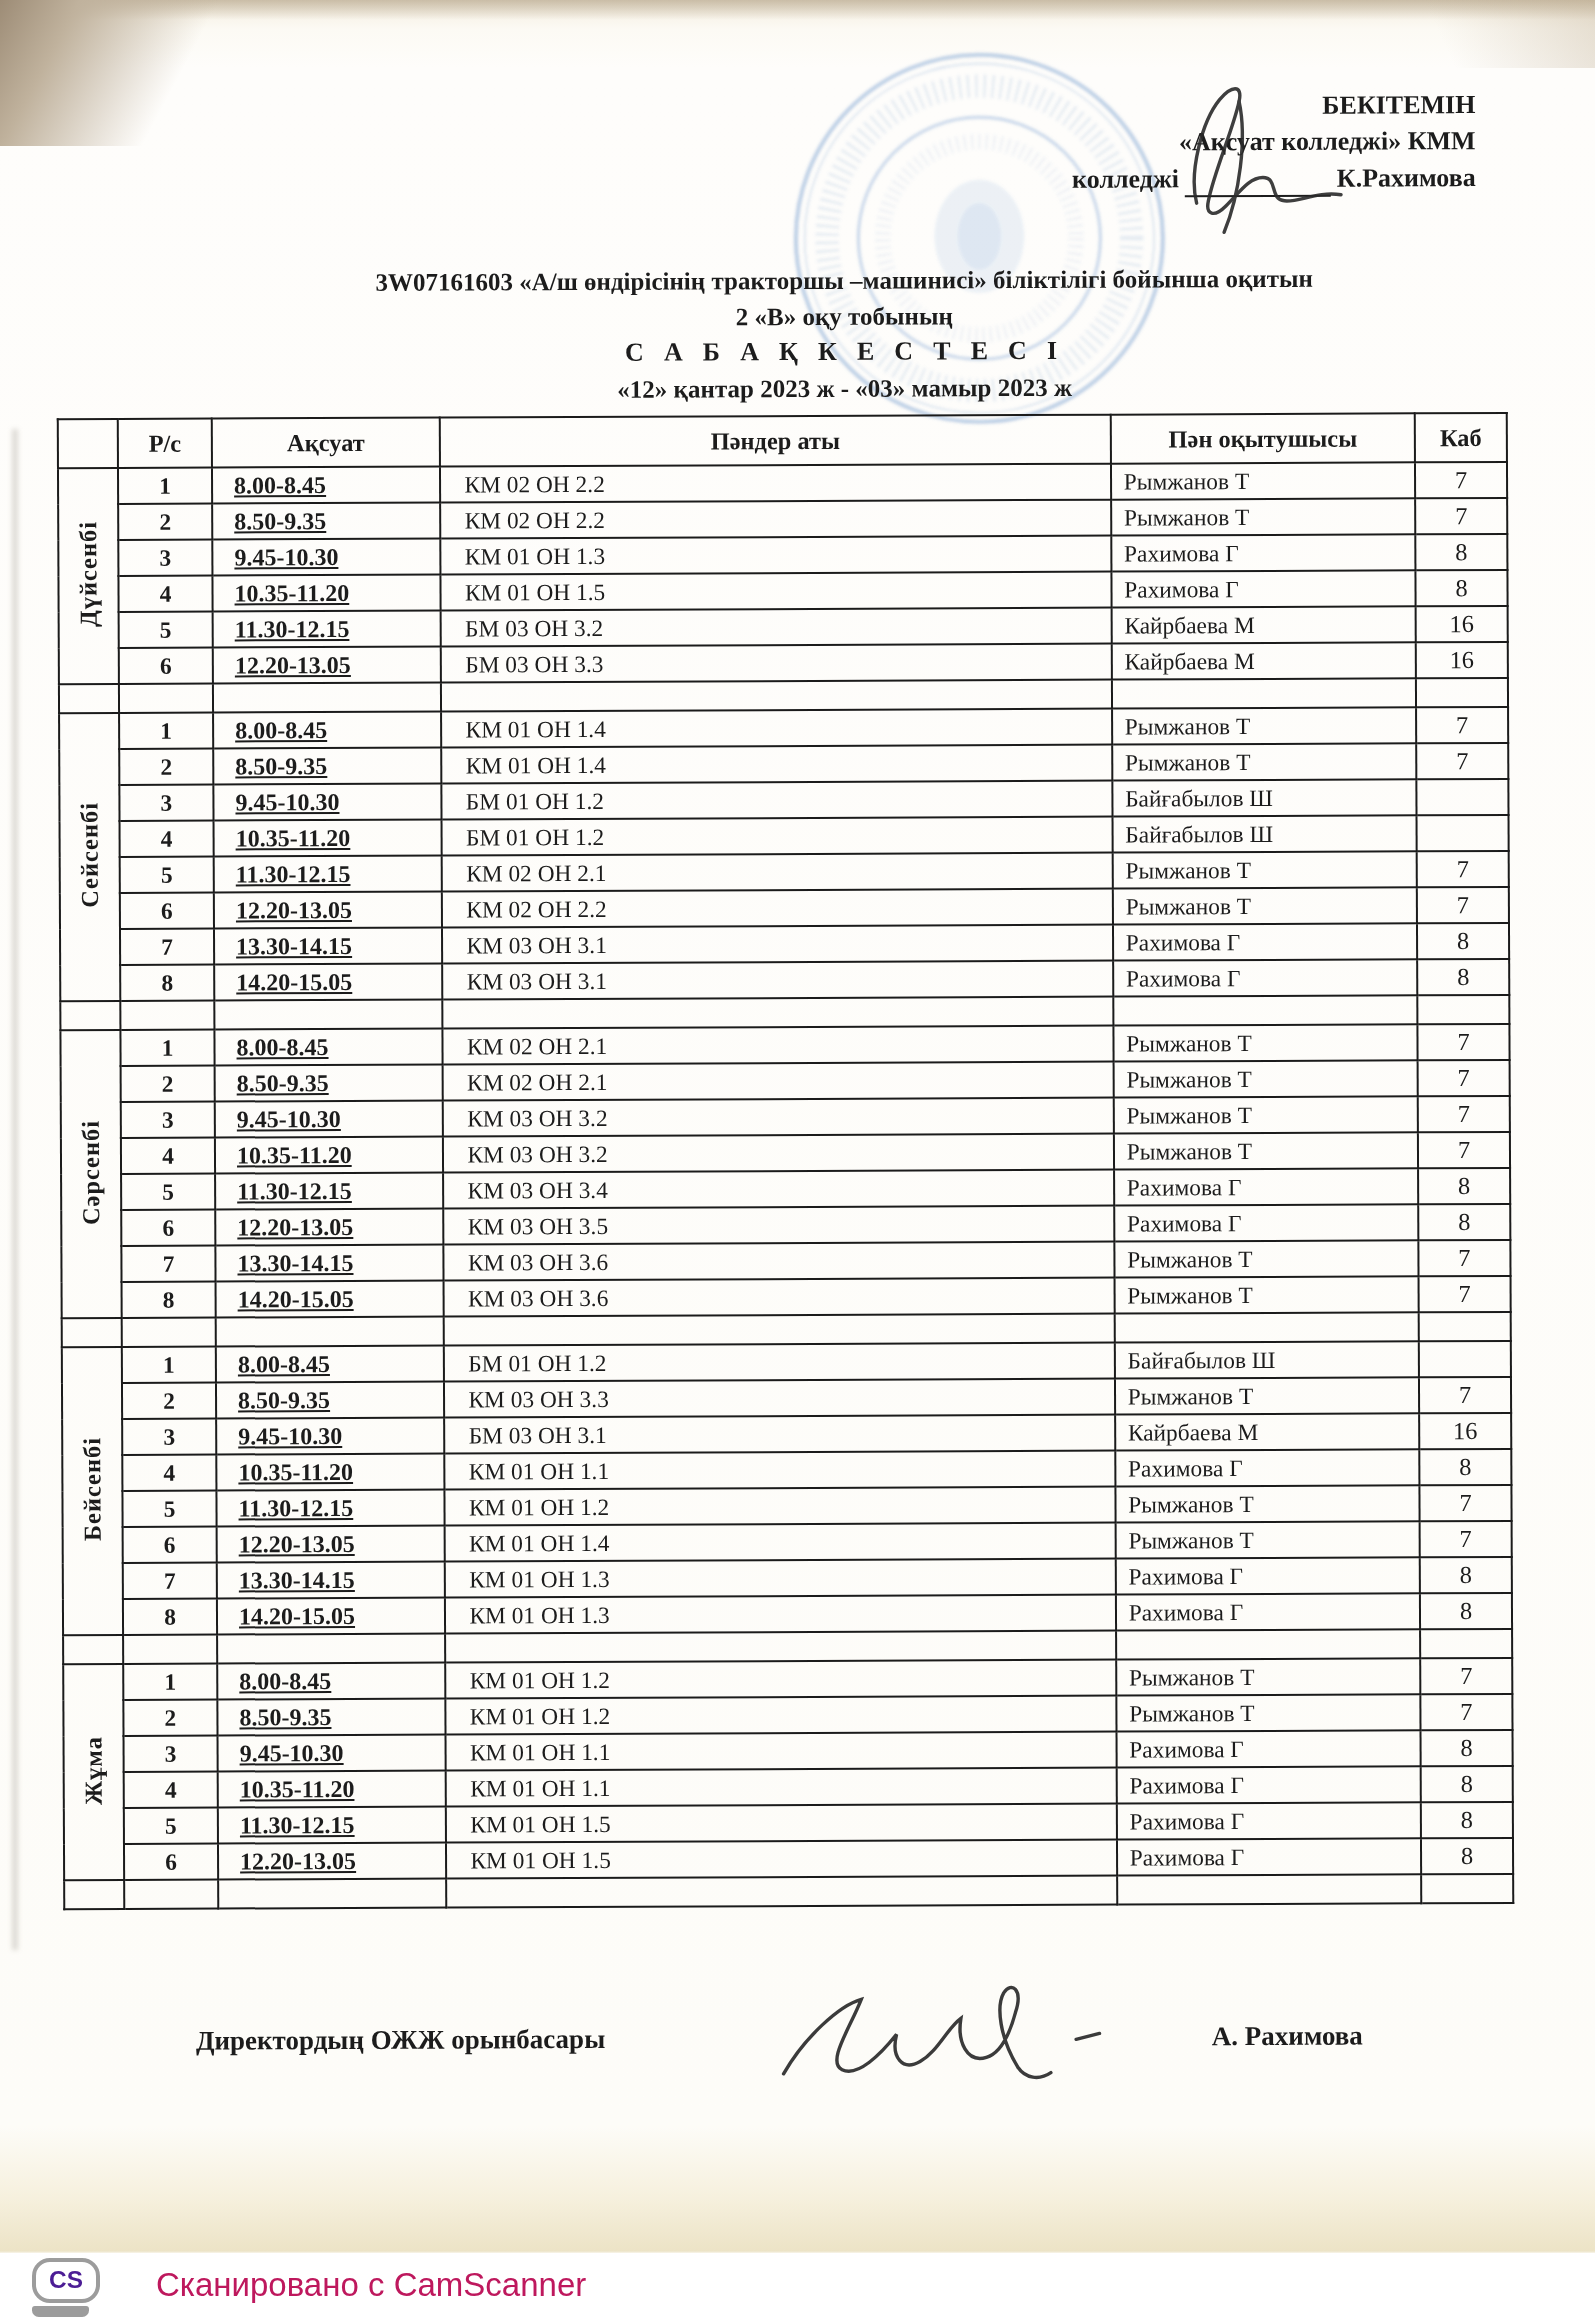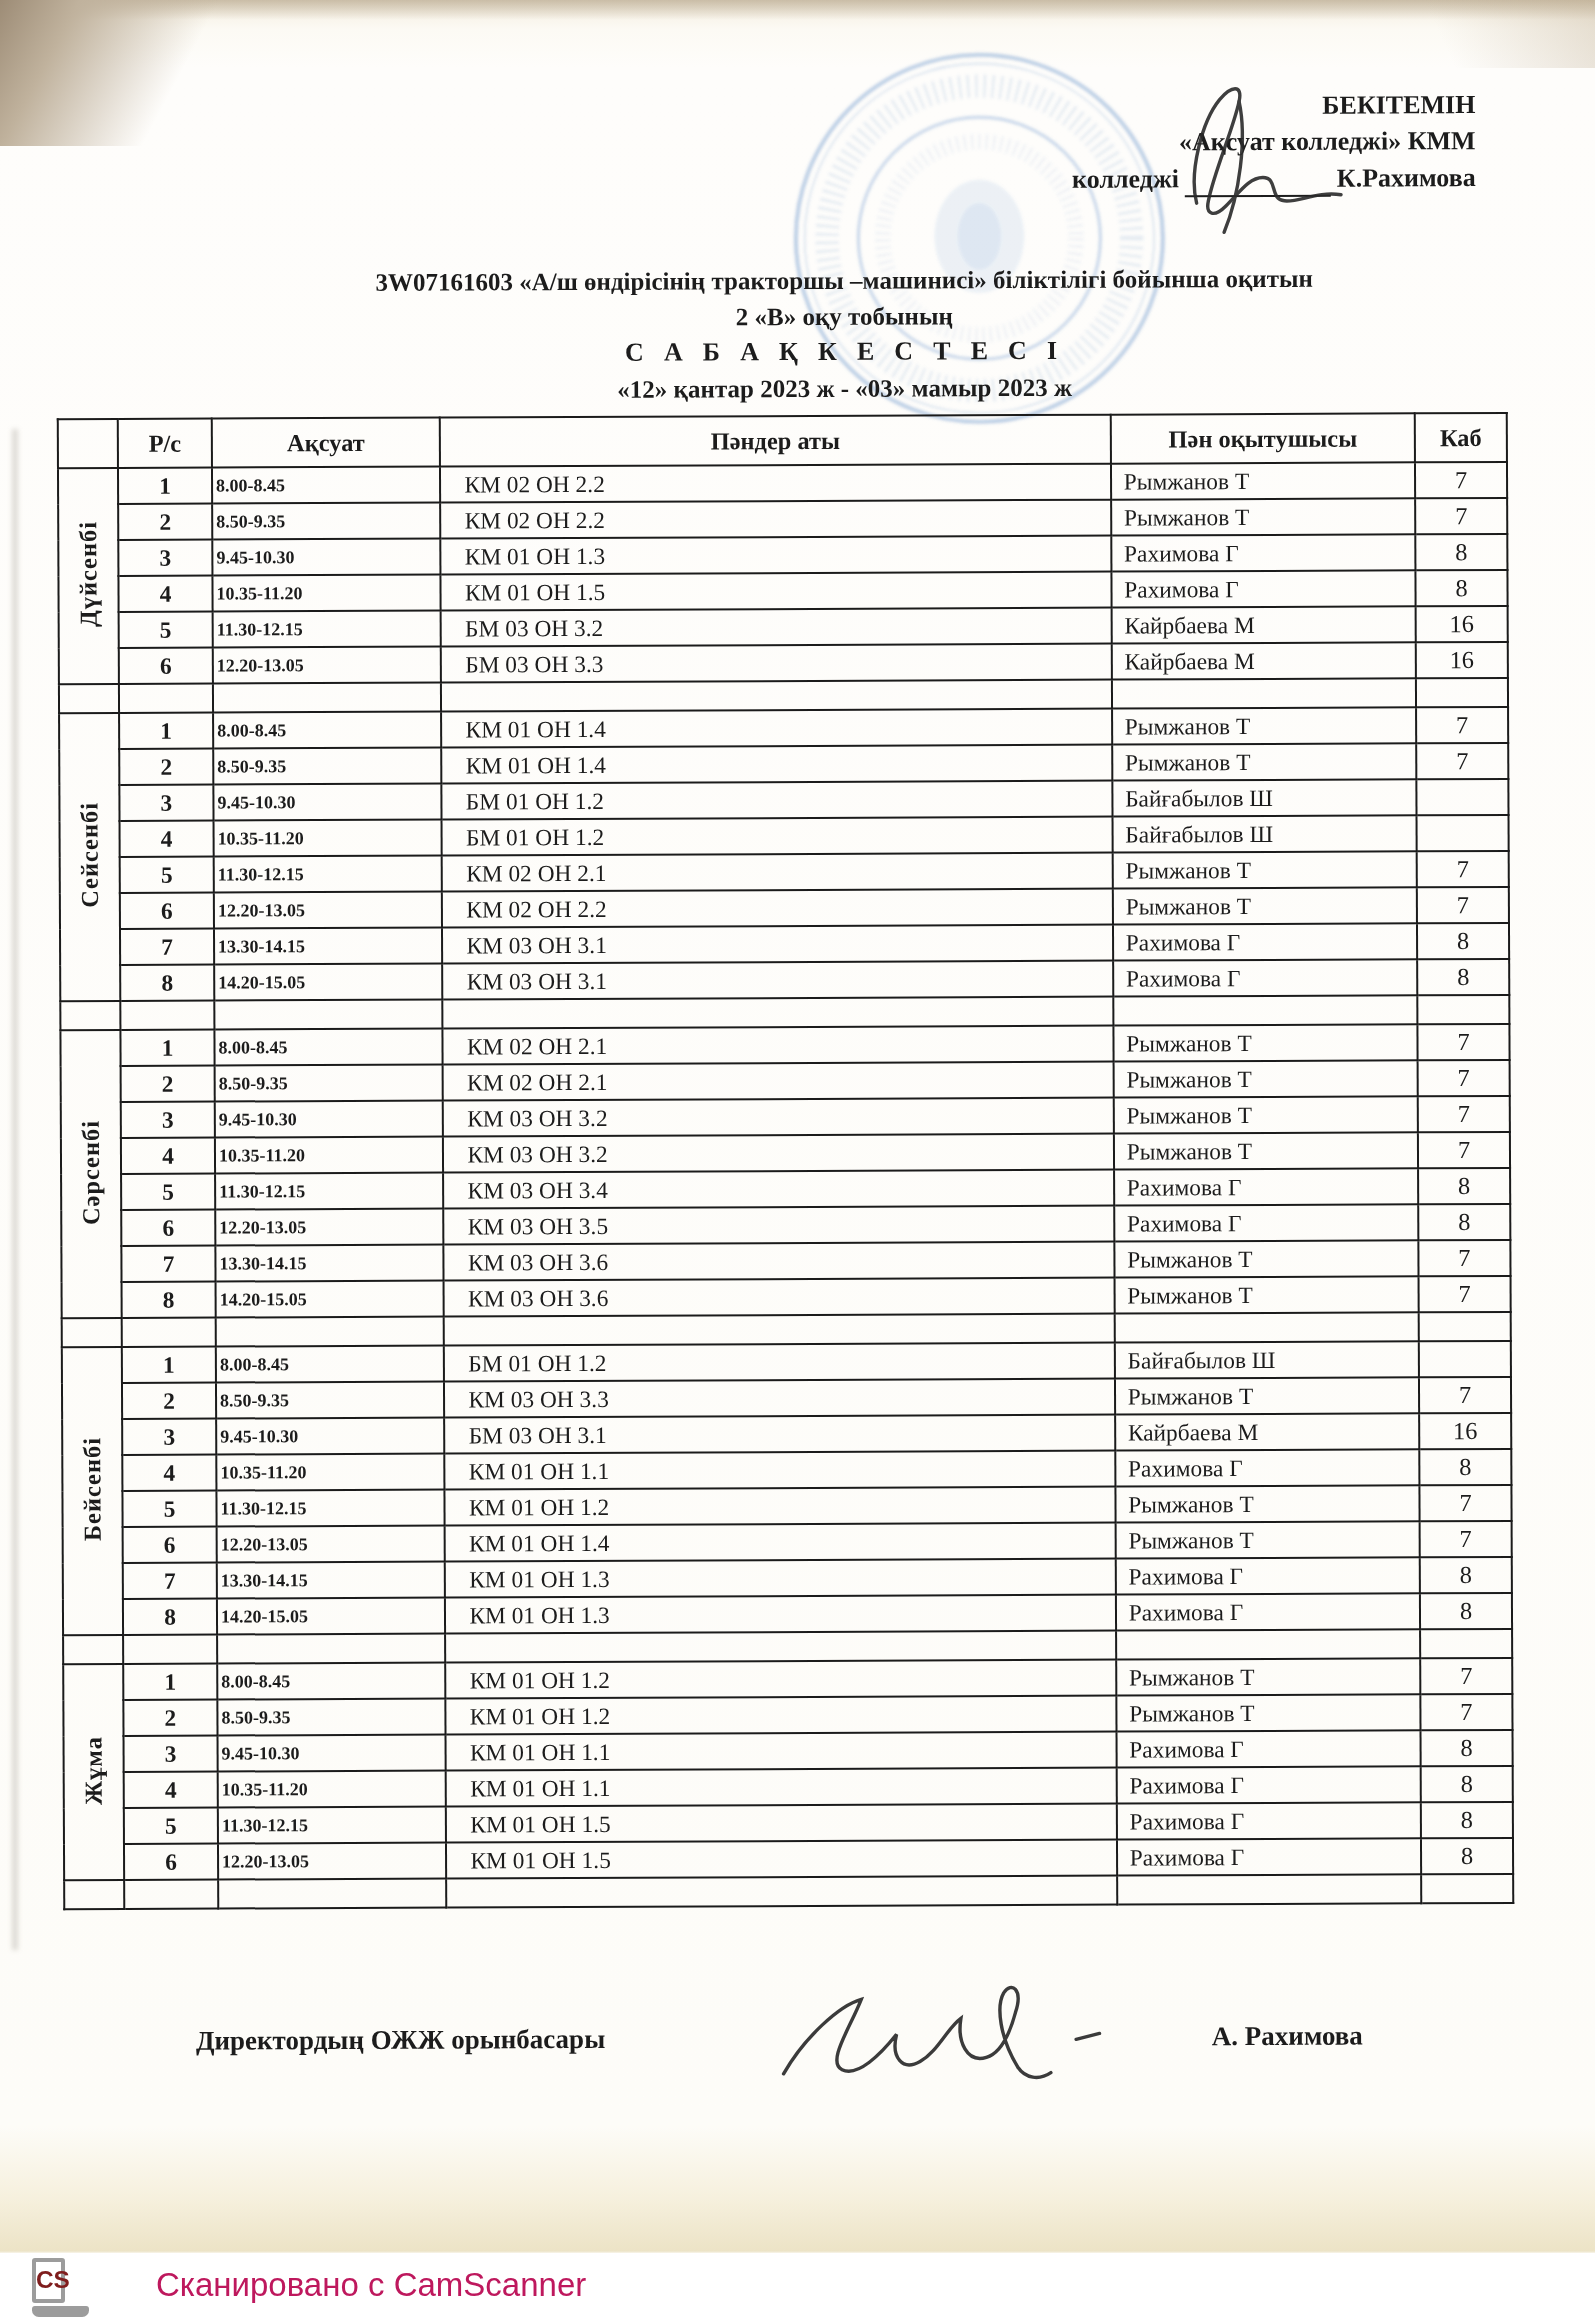--- a/index.html
+++ b/index.html
@@ -44,37 +44,37 @@
               border-collapse:collapse; table-layout:fixed; }
   .schedule th, .schedule td { border:2.9px solid #1b1b1b; padding:0; vertical-align:middle; overflow:hidden; }
   .schedule thead tr { height:49px; }
   .schedule thead th { font-size:24.4px; font-weight:bold; text-align:center; }
   tr.lesson { height:36px; }
   tr.sep    { height:29px; }
   td.day-cell { text-align:center; }
   .day-label { display:inline-block; writing-mode:vertical-rl; transform:rotate(180deg);
                font-weight:bold; font-size:24.4px; letter-spacing:1px; line-height:1; }
   td.c-num   { text-align:center; font-weight:bold; font-size:23.4px; }
-  td.c-time  { font-weight:bold; font-size:18px; padding-left:3px; }
+  td.c-time  { font-weight:bold; font-size:24px; padding-left:21px;text-decoration:underline; }
   td.c-subj  { font-size:23.4px; padding-left:23.4px; }
   td.c-teach { font-size:23.4px; padding-left:11.7px; }
   td.c-room  { text-align:center; font-size:24.4px; }
 
   
   .footer { position:absolute; top:1978px; left:0; width:1596px; height:137px; z-index:2;
             font-weight:bold; font-size:27px; }
   .footer-role { position:absolute; left:191px; top:45px; }
   .footer-name { position:absolute; left:1207px; top:45px; }
   .sig-deputy  { position:absolute; left:761px; top:0px; width:361px; height:132px; overflow:visible; }
 
   
   .scanbar { position:absolute; left:0; top:2253px; width:1596px; height:70px; background:#ffffff; z-index:5; }
   .cs-logo { position:absolute; left:32px; top:4.9px; width:57px; height:60px; }
-  .cs-box  { box-sizing:border-box; width:33px; height:45px; border:4.9px solid #9c9c9c; border-radius:3px;
-             color:#7f1d1d; font-family:"Liberation Sans","DejaVu Sans",sans-serif; font-weight:bold;
+  .cs-box  { box-sizing:border-box; width:68px; height:45px; border:4.9px solid #9c9c9c; border-radius:18px;
+             color:#4c1d95; font-family:"Liberation Sans","DejaVu Sans",sans-serif; font-weight:bold;
              font-size:24.4px; text-align:center; line-height:36px; }
   .cs-tab  { margin-top:2.9px; width:57px; height:11.7px; background:#9c9c9c; border-radius:2.9px 2.9px 6.8px 6.8px; }
   .scan-text { position:absolute; left:156px; top:12.7px; color:#be185d; font-size:33px;
                font-family:"Liberation Sans","DejaVu Sans",sans-serif; }
 </style>
 </head>
 <body>
 
 <div class="page">
 

